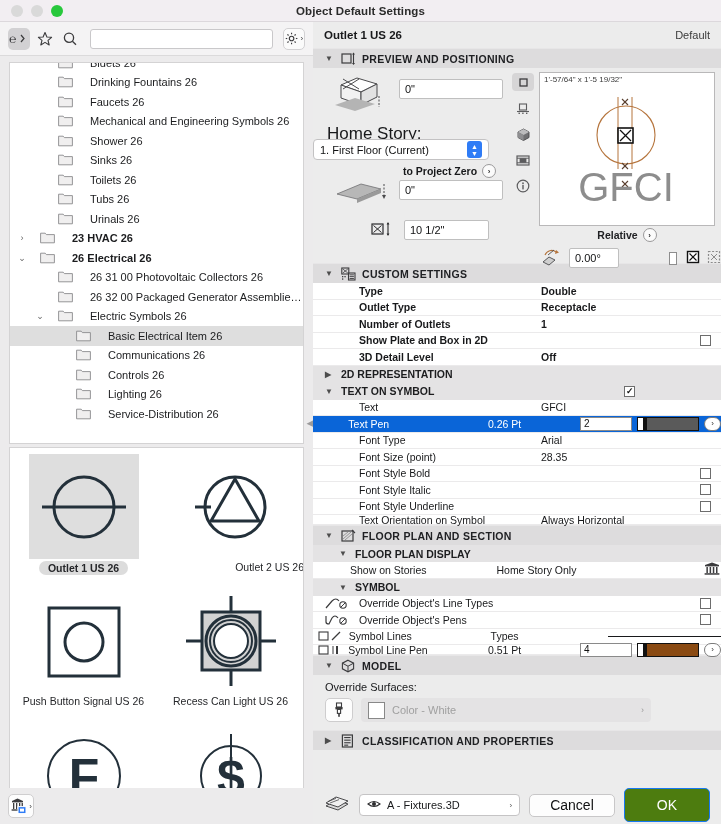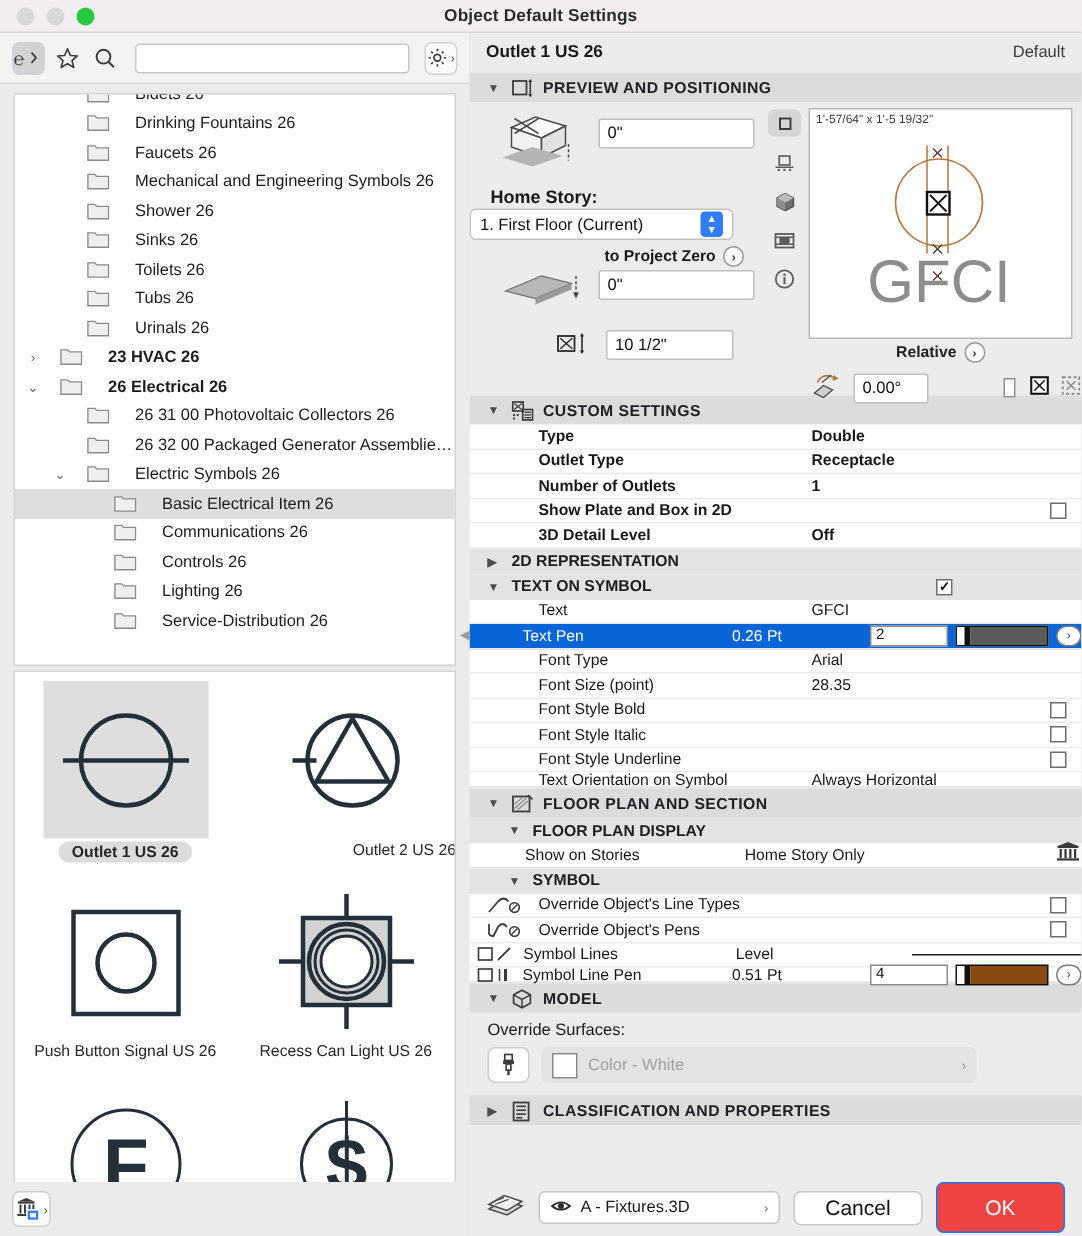--- a/index.html
+++ b/index.html
@@ -251,21 +251,21 @@
     border-radius:4px; display:flex; align-items:center; gap:6px;
     padding:0 7px; font-size:11px;
   }
   .layer-field .arrow { margin-left:auto; font-size:8px; color:#555; }
   .btn {
     height:23px; border-radius:5px; font-size:14px;
     display:flex; align-items:center; justify-content:center;
     padding:0 20px;
   }
   .btn.cancel { background:#fdfdfd; border:1px solid #c8c7c8; color:#101112; }
-  .btn.ok { background:#ef4444; color:#fff; border:1px solid #1778f2; padding:16px 32px; }
+  .btn.ok { background:#4d7c0f; color:#fff; border:1px solid #1778f2; padding:16px 32px; }
 </style>
 </head>
 <body>
 
 <div id="app">
 
   <div class="titlebar">
     <div class="traffic">
       <div class="dot red"></div>
       <div class="dot yellow"></div>
@@ -572,21 +572,21 @@
             <polygon points="6,11 26,18 26,31 6,24" fill="#f2f2f2" stroke="#4a4a4c" stroke-width="1"></polygon>
             <polygon points="26,18 42,10 42,23 26,31" fill="#e2e2e2" stroke="#4a4a4c" stroke-width="1"></polygon>
             <line x1="8" y1="5" x2="24" y2="15" stroke="#4a4a4c" stroke-width="1"></line>
             <line x1="24" y1="5" x2="8" y2="15" stroke="#4a4a4c" stroke-width="1"></line>
             <polygon points="0,31 20,24 40,30 20,37" fill="#b4b4b4"></polygon>
             <line x1="44" y1="22" x2="44" y2="33" stroke="#4a4a4c" stroke-width="1" stroke-dasharray="2,1.5"></line>
           </svg>
         </span>
         <div class="inp" style="position:absolute;left:86px;top:11px;width:104px;">0"</div>
 
-        <div style="position:absolute;left:14px;top:56px;font-size:12px;font-weight:bold;">Home Story:</div>
+        <div style="position:absolute;left:14px;top:56px;font-size:17px;">Home Story:</div>
         <div class="combo" style="position:absolute;left:0;top:71px;width:176px;">
           <span>1. First Floor (Current)</span>
           <span class="stepper">
               <span>▲</span>
               <span>▼</span>
             </span>
         </div>
 
         <div style="position:absolute;left:90px;top:96px;display:flex;align-items:center;gap:5px;font-size:10.5px;font-weight:bold;">
           <span>to Project Zero</span>
@@ -917,21 +917,21 @@
             </span>
           </div>
           <div class="prop-row">
             <span class="p-ico">
               <svg width="26" height="12" viewBox="0 0 26 12">
                 <rect x="1" y="2" width="9" height="8" fill="#fff" stroke="#3b3b3d" stroke-width="1.1"></rect>
                 <line x1="14" y1="10" x2="22" y2="2" stroke="#3b3b3d" stroke-width="1.2"></line>
               </svg>
             </span>
             <span class="p-name">Symbol Lines</span>
-            <span class="p-val">Level</span>
+            <span class="p-val">Types</span>
             <span class="p-extra">
               <span style="display:block;width:113px;height:0;border-top:1.4px solid #18191b;margin-left:24px;"></span>
             </span>
           </div>
           <div class="prop-row" style="height: 10px;">
             <span class="p-ico">
               <svg width="26" height="12" viewBox="0 0 26 12">
                 <rect x="1" y="2" width="9" height="8" fill="#fff" stroke="#3b3b3d" stroke-width="1.1"></rect>
                 <line x1="15" y1="2" x2="15" y2="10" stroke="#3b3b3d" stroke-width="1"></line>
                 <line x1="19" y1="2" x2="19" y2="10" stroke="#3b3b3d" stroke-width="2"></line>

